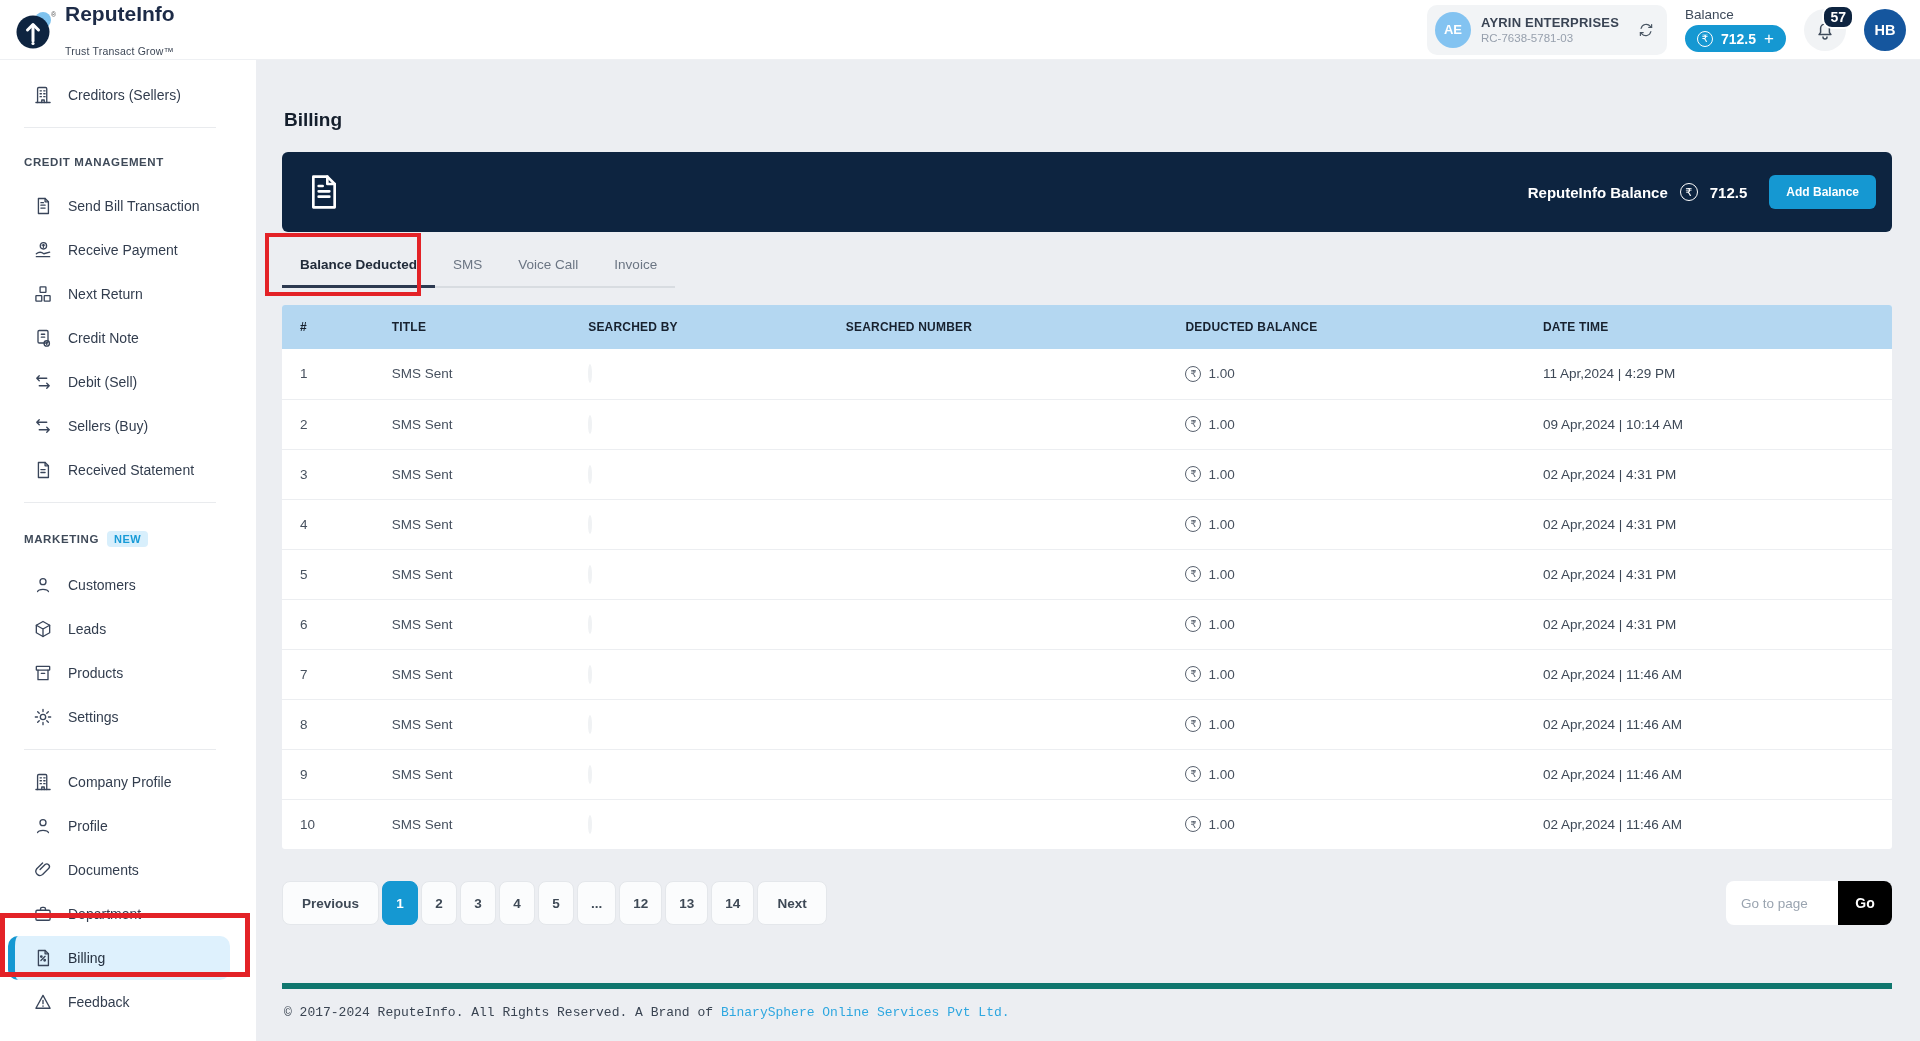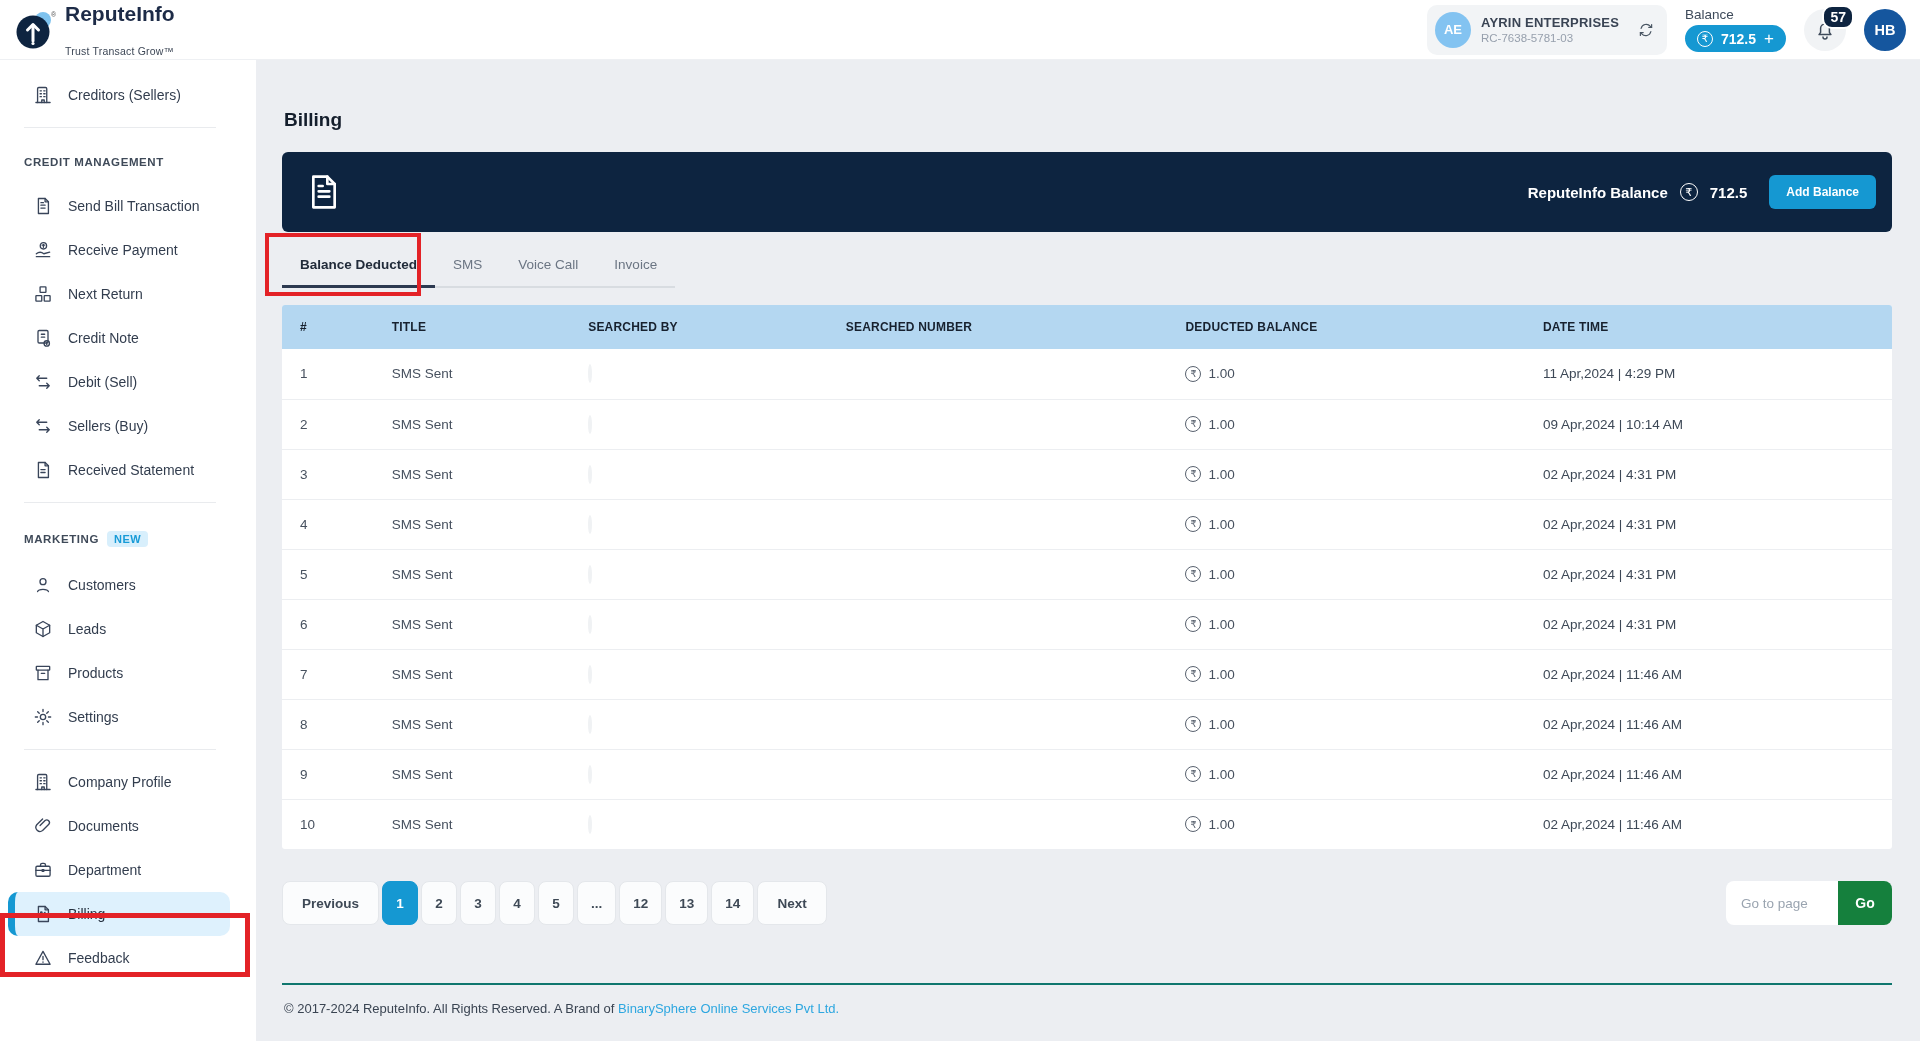--- a/index.html
+++ b/index.html
@@ -63,23 +63,23 @@
   .date-cell { color:#3d4856; }
 
   .pagination-row { margin-top:32px; display:flex; align-items:center; justify-content:space-between;gap:28px; }
   .pages { display:flex; gap:3px; }
   .page-btn { min-width:36px; height:44px; padding:0 13px; background:#fbfcfd; border:1px solid #e4e7eb; border-radius:8px; font-size:13.5px; font-weight:600; color:#3e4956; display:flex; align-items:center; justify-content:center; cursor:pointer; font-family:inherit; }
   .page-btn.wide { padding:0 19px; }
   .page-btn.active { background:#1598d2; border-color:#1598d2; color:#fff; }
   .goto-wrap { display:flex; }
   .goto-input { width:112px; height:44px; border:none; border-radius:8px 0 0 8px; padding:0 15px; font-size:13.5px; color:#333; outline:none; background:#fff; font-family:inherit; }
   .goto-input::placeholder { color:#9aa4b0; }
-  .go-btn { width:54px; height:44px; background:#15803d; color:#fff; border:none; border-radius:0 8px 8px 0; font-weight:700; font-size:14px; cursor:pointer; font-family:inherit; }
-
-  .footer { margin-top:58px; border-top:2px solid #0f766e; padding:16px 2px 0; font-size:13px; color:#3a4452; }
+  .go-btn { width:54px; height:44px; background:#000000; color:#fff; border:none; border-radius:0 8px 8px 0; font-weight:700; font-size:14px; cursor:pointer; font-family:inherit; }
+
+  .footer { margin-top:58px; border-top:6px solid #0f766e; padding:16px 2px 0; font-size:13px; color:#3a4452;font-family:Liberation Mono, monospace; }
   .footer a { color:#2ea7e0; text-decoration:none; cursor:pointer; }
 
   
   .annot { position:absolute; border:5px solid #e32227; pointer-events:none; z-index:20; }
   .annot-tab { left:265px; top:233px; width:156px; height:63px; border-width:4px; }
   .annot-billing { left:0px; top:913px; width:250px; height:64px; }
 </style>
 </head>
 <body>
 
@@ -270,20 +270,29 @@
     <div class="sb-divider"></div>
     <div class="sb-item">
       <span class="sb-icon">
         <svg class="stroke-ic" viewBox="0 0 24 24">
           <path d="M5.5 21V4.5A1.5 1.5 0 0 1 7 3h8a1.5 1.5 0 0 1 1.5 1.5V21"></path>
           <path d="M3.5 21h17"></path>
           <path d="M8.5 7h1.6m2.8 0h1.6M8.5 10.5h1.6m2.8 0h1.6M8.5 14h1.6m2.8 0h1.6M10.5 21v-3h3v3"></path>
         </svg>
       </span>
       <span>Company Profile</span>
+    </div>
+    <div class="sb-item">
+      <span class="sb-icon">
+        <svg class="stroke-ic" viewBox="0 0 24 24">
+          <circle cx="12" cy="8" r="3.6"></circle>
+          <path d="M5.5 20c1.2-3.8 11.8-3.8 13 0"></path>
+        </svg>
+      </span>
+      <span>Profile</span>
     </div>
     <div class="sb-item">
       <span class="sb-icon">
         <svg class="stroke-ic" viewBox="0 0 24 24">
           <path d="M8.5 11.5l6-6a3.2 3.2 0 0 1 4.5 4.5l-7.5 7.5a5 5 0 0 1-7-7l7-7"></path>
         </svg>
       </span>
       <span>Documents</span>
     </div>
     <div class="sb-item">

